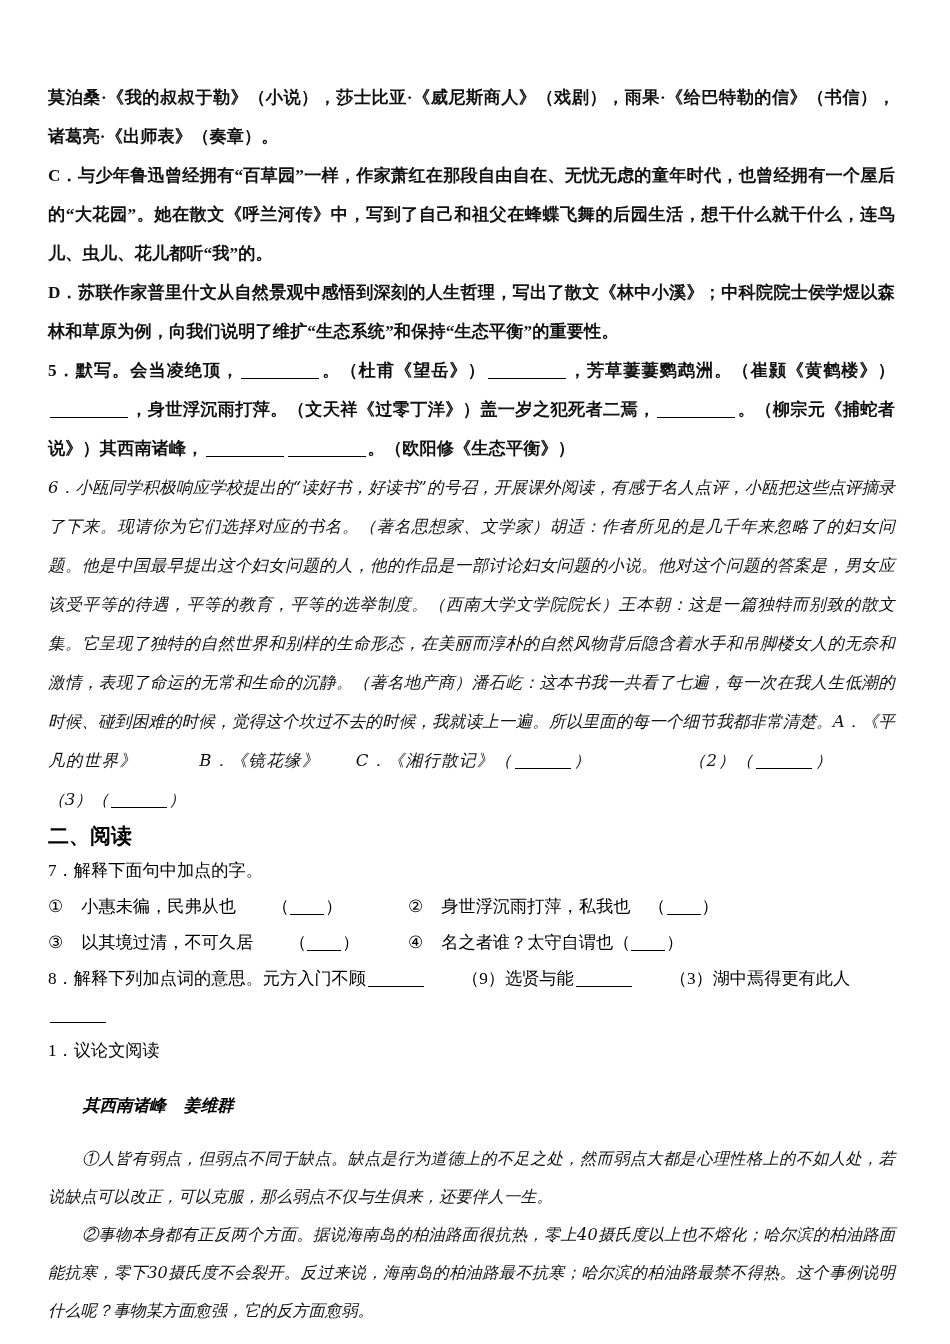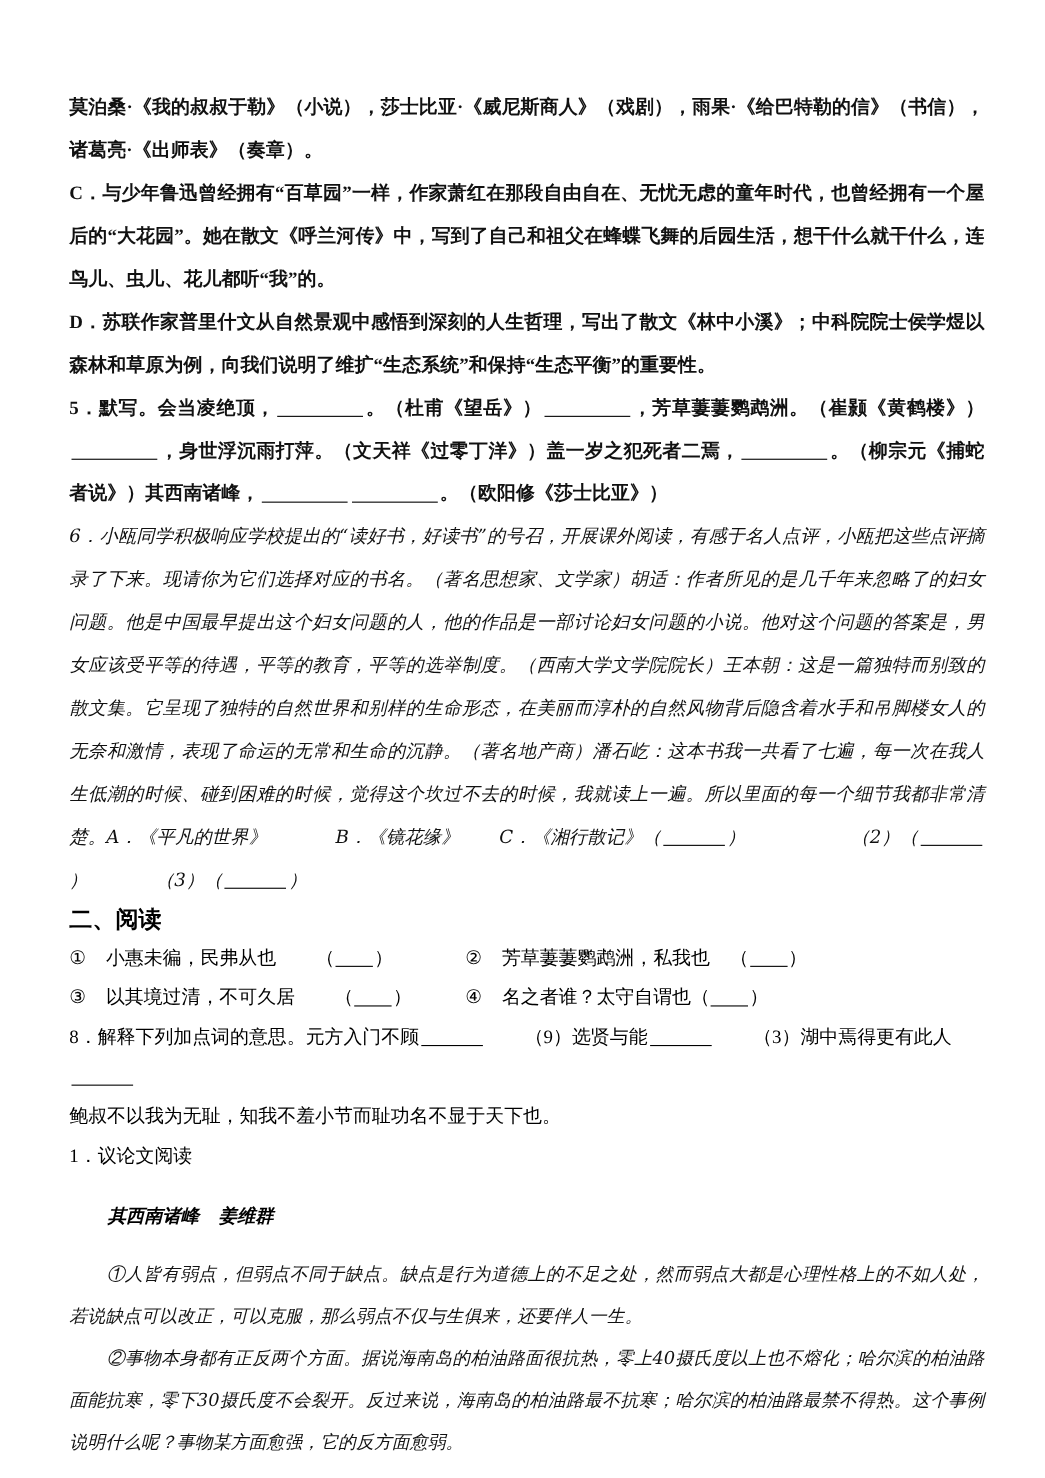--- a/index.html
+++ b/index.html
@@ -14,21 +14,21 @@
     font-family: "Liberation Serif", "DejaVu Serif", serif;
     color: #000000;
     overflow: hidden;
   }
   .page {
     position: relative;
     width: 950px;
     height: 1344px;
     background: #ffffff;
     box-sizing: border-box;
-    padding: 78px 55px 0 63px;
+    padding: 78px 55px 0 48px;
   }
   
   .blk {
     font-size: 17.2px;
     line-height: 39px;
     text-align: justify;
     text-justify: inter-ideograph;
     letter-spacing: 0.1px;
     margin: 0;
     color: #111;
@@ -113,40 +113,40 @@
 <body>
 
 <div class="page">
 
   <p class="blk songti">莫泊桑·《我的叔叔于勒》（小说），莎士比亚·《威尼斯商人》（戏剧），雨果·《给巴特勒的信》（书信），诸葛亮·《出师表》（奏章）。</p>
 
   <p class="blk songti"><span class="opt-letter">C．</span><span>与少年鲁迅曾经拥有“百草园”一样，作家萧红在那段自由自在、无忧无虑的童年时代，也曾经拥有一个屋后的“大花园”。她在散文《呼兰河传》中，写到了自己和祖父在蜂蝶飞舞的后园生活，想干什么就干什么，连鸟儿、虫儿、花儿都听“我”的。</span></p>
 
   <p class="blk songti"><span class="opt-letter">D．</span><span>苏联作家普里什文从自然景观中感悟到深刻的人生哲理，写出了散文《林中小溪》；中科院院士侯学煜以森林和草原为例，向我们说明了维扩“生态系统”和保持“生态平衡”的重要性。</span></p>
 
-  <p class="blk songti"><span>5．</span><span>默写。会当凌绝顶，</span><span class="blank-lg"></span><span>。（杜甫《望岳》）</span><span class="blank-lg"></span><span>，芳草萋萋鹦鹉洲。（崔颢《黄鹤楼》）</span><span class="blank-lg"></span><span>，身世浮沉雨打萍。（文天祥《过零丁洋》）盖一岁之犯死者二焉，</span><span class="blank-lg"></span><span>。（柳宗元《捕蛇者说》）其西南诸峰，</span><span class="blank-lg"></span><span class="blank-lg"></span><span>。（欧阳修《莎士比亚》）</span></p>
+  <p class="blk songti"><span>5．</span><span>默写。会当凌绝顶，</span><span class="blank-lg"></span><span>。（杜甫《望岳》）</span><span class="blank-lg"></span><span>，芳草萋萋鹦鹉洲。（崔颢《黄鹤楼》）</span><span class="blank-lg"></span><span>，身世浮沉雨打萍。（文天祥《过零丁洋》）盖一岁之犯死者二焉，</span><span class="blank-lg"></span><span>。（柳宗元《捕蛇者说》）其西南诸峰，</span><span class="blank-lg"></span><span class="blank-lg"></span><span>。（欧阳修《生态平衡》）</span></p>
 
   <p class="blk kai"><span>6．</span><span>小瓯同学积极响应学校提出的“读好书，好读书”的号召，开展课外阅读，有感于名人点评，小瓯把这些点评摘录了下来。现请你为它们选择对应的书名。（著名思想家、文学家）胡适：作者所见的是几千年来忽略了的妇女问题。他是中国最早提出这个妇女问题的人，他的作品是一部讨论妇女问题的小说。他对这个问题的答案是，男女应该受平等的待遇，平等的教育，平等的选举制度。（西南大学文学院院长）王本朝：这是一篇独特而别致的散文集。它呈现了独特的自然世界和别样的生命形态，在美丽而淳朴的自然风物背后隐含着水手和吊脚楼女人的无奈和激情，表现了命运的无常和生命的沉静。（著名地产商）潘石屹：这本书我一共看了七遍，每一次在我人生低潮的时候、碰到困难的时候，觉得这个坎过不去的时候，我就读上一遍。所以里面的每一个细节我都非常清楚。</span><span>A．《平凡的世界》</span><span class="gap-l"></span><span>B．《镜花缘》</span><span class="gap-m"></span><span>C．《湘行散记》</span><span>（</span><span class="blank-md"></span><span>）</span><span class="gap-xl"></span><span>（2）（</span><span class="blank-md"></span><span>）</span><span class="gap-l"></span><span>（3）（</span><span class="blank-md"></span><span>）</span></p>
 
   <p class="sect-head">二、阅读</p>
 
+  <p class="q-line"><span>7．</span><span>解释下面句中加点的字。</span></p>
 
   <div class="q-line row-flex">
     <div class="col-a"><span class="circ">①</span><span class="gap-s"></span><span>小惠未徧，民弗从也</span><span class="gap-m"></span>（<span class="blank-sm"></span>）</div>
-    <div class="col-b"><span class="circ">②</span><span class="gap-s"></span><span>芳草萋萋鹦鹉洲，私我也</span><span class="gap-s"></span>（<span class="blank-sm"></span>）</div>
+    <div class="col-b"><span class="circ">②</span><span class="gap-s"></span><span>身世浮沉雨打萍，私我也</span><span class="gap-s"></span>（<span class="blank-sm"></span>）</div>
   </div>
 
   <div class="q-line row-flex">
     <div class="col-a"><span class="circ">③</span><span class="gap-s"></span><span>以其境过清，不可久居</span><span class="gap-m"></span>（<span class="blank-sm"></span>）</div>
     <div class="col-b"><span class="circ">④</span><span class="gap-s"></span><span>名之者谁？太守自谓也</span>（<span class="blank-sm"></span>）</div>
   </div>
 
   <p class="q-line"><span>8．</span><span>解释下列加点词的意思。元方入门不顾</span><span class="blank-md"></span><span class="gap-m"></span><span>（9）选贤与能</span><span class="blank-md"></span><span class="gap-m"></span><span>（3）湖中焉得更有此人</span><span class="blank-md"></span></p>
 
-  <p class="q-line">鲍叔不以我为无耻，知我不羞小节而耻功名不显于天下也。</p>
 
   <p class="q-line"><span>1．</span><span>议论文阅读</span></p>
 
   <p class="title-kai indent2"><span>其西南诸峰</span><span class="gap-s"></span><span>姜维群</span></p>
 
   <p class="blk kai-small indent2">①人皆有弱点，但弱点不同于缺点。缺点是行为道德上的不足之处，然而弱点大都是心理性格上的不如人处，若说缺点可以改正，可以克服，那么弱点不仅与生俱来，还要伴人一生。</p>
 
   <p class="blk kai-small indent2">②事物本身都有正反两个方面。据说海南岛的柏油路面很抗热，零上40摄氏度以上也不熔化；哈尔滨的柏油路面能抗寒，零下30摄氏度不会裂开。反过来说，海南岛的柏油路最不抗寒；哈尔滨的柏油路最禁不得热。这个事例说明什么呢？事物某方面愈强，它的反方面愈弱。</p>
 
 </div>

